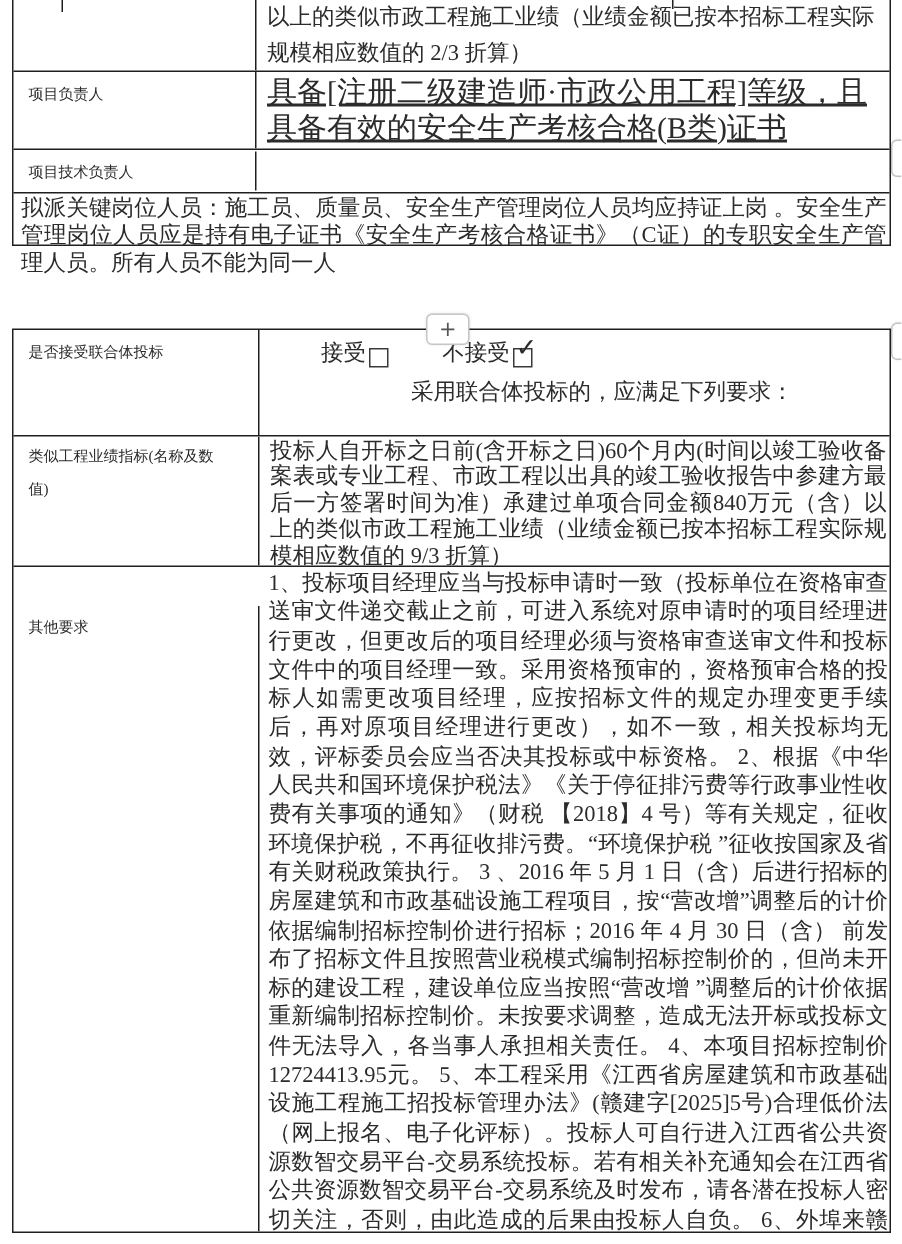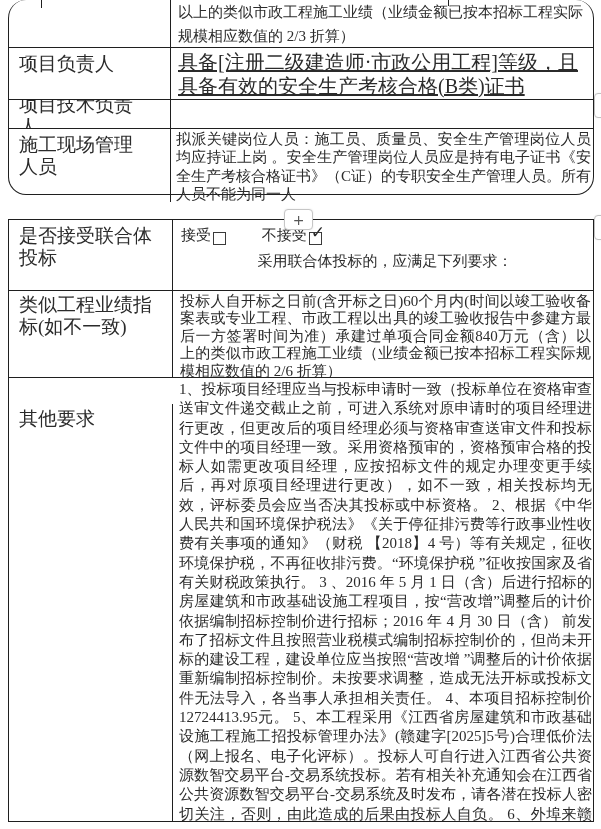--- a/index.html
+++ b/index.html
@@ -8,47 +8,47 @@
     position:relative; width:601px; height:829px; background:#ffffff;
     overflow:hidden; color:#2b2b2b;
     font-family:"Liberation Serif","DejaVu Serif",serif;
   }
   
   .stub { position:absolute; top:0; width:1px; background:#1f1f1f; }
   .stub.s1 { left:41px; height:8px; }
   .stub.s2 { left:448px; height:6px; }
 
   .tbl { position:absolute; left:8px; width:586px; border:1px solid #1f1f1f; }
-  .tbl1 { top:0; height:195px; border-top:none;border-radius:18px; }
+  .tbl1 { top:0; height:164px; border-top:none; }
   .tbl2 { top:219px; height:603px; }
 
   .row { display:flex; overflow:hidden; }
   .row + .row { border-top:1px solid #1f1f1f; }
 
   .cl { flex:0 0 162px; border-right:1px solid #1f1f1f;
-        font-size:19px; line-height:22px; padding:5px 20px 0 10px;
+        font-size:10px; line-height:22px; padding:5px 20px 0 10px;
         word-break:break-all; }
   .tbl2 .cl { flex:0 0 164px; }
   .cr { flex:1 1 auto; overflow:hidden; }
 
   
   .row.ra { height:47px; }
   .row.rb { height:52px; }
   .row.rc { height:29px;align-items:center; }
   .row.rd { height:74px; }
   .ra .cr { font-size:15px; line-height:23.5px; padding:1px 4px 0 7px; }
   .rb .cr { font-size:20px; line-height:23.5px; padding:3px 4px 0 7px;text-decoration:underline; }
   .rb .cl { padding-top:5px; }
   .rc .cr { font-size:15px; line-height:20px; padding:2px 4px 0 5px; }
   .rc .cl { padding-top:4px; }
   .rd .cr { font-size:15px; line-height:18.4px; padding:1px 2px 0 5px; text-align:justify; }
   .rd .cl { padding-top:5px; }
 
   
-  .row.t2r1 { height:70px; }
+  .row.t2r1 { height:70px;gap:33px; }
   .row.t2r2 { height:87px; }
   .row.t2r3 { height:444px; }
   .t2r1 .cl { padding-top:5px; }
   .t2r2 .cl { padding-top:3px; }
   .t2r3 .cl { padding-top:4px;margin-top:26px; }
   .t2r1 .cr { font-size:15px; padding:6px 4px 0 8px; }
   .t2r2 .cr { font-size:15px; line-height:17.4px; padding:2px 2px 0 7px; text-align:justify; }
   .t2r3 .cr { font-size:15px; line-height:19.3px; padding:2px 1px 0 6px; text-align:justify; }
 
   
@@ -88,21 +88,20 @@
       <div class="cr">以上的类似市政工程施工业绩（业绩金额已按本招标工程实际规模相应数值的 2/3 折算）</div>
     </div>
     <div class="row rb">
       <div class="cl">项目负责人</div>
       <div class="cr">具备[注册二级建造师·市政公用工程]等级，且具备有效的安全生产考核合格(B类)证书</div>
     </div>
     <div class="row rc">
       <div class="cl">项目技术负责人</div>
     </div>
     <div class="row rd">
-      <div class="cl">施工现场管理人员</div>
       <div class="cr">拟派关键岗位人员：施工员、质量员、安全生产管理岗位人员均应持证上岗 。安全生产管理岗位人员应是持有电子证书《安全生产考核合格证书》（C证）的专职安全生产管理人员。所有人员不能为同一人</div>
     </div>
   </div>
 
   <button class="plus-btn">+</button>
 
   <div class="edge-btn e1"></div>
   <div class="edge-btn e2"></div>
 
   <div class="tbl tbl2">
@@ -118,22 +117,22 @@
             <span>不接受</span>
             <span class="box checked">
               <span class="check">✓</span>
             </span>
           </span>
         </div>
         <div class="joint-note">采用联合体投标的，应满足下列要求：</div>
       </div>
     </div>
     <div class="row t2r2">
-      <div class="cl">类似工程业绩指标(如不一致)</div>
-      <div class="cr">投标人自开标之日前(含开标之日)60个月内(时间以竣工验收备案表或专业工程、市政工程以出具的竣工验收报告中参建方最后一方签署时间为准）承建过单项合同金额840万元（含）以上的类似市政工程施工业绩（业绩金额已按本招标工程实际规模相应数值的 2/6 折算）</div>
+      <div class="cl">类似工程业绩指标(名称及数值)</div>
+      <div class="cr">投标人自开标之日前(含开标之日)60个月内(时间以竣工验收备案表或专业工程、市政工程以出具的竣工验收报告中参建方最后一方签署时间为准）承建过单项合同金额840万元（含）以上的类似市政工程施工业绩（业绩金额已按本招标工程实际规模相应数值的 9/3 折算）</div>
     </div>
     <div class="row t2r3">
       <div class="cl">其他要求</div>
       <div class="cr">1、投标项目经理应当与投标申请时一致（投标单位在资格审查送审文件递交截止之前，可进入系统对原申请时的项目经理进行更改，但更改后的项目经理必须与资格审查送审文件和投标文件中的项目经理一致。采用资格预审的，资格预审合格的投标人如需更改项目经理，应按招标文件的规定办理变更手续后，再对原项目经理进行更改），如不一致，相关投标均无效，评标委员会应当否决其投标或中标资格。 2、根据《中华人民共和国环境保护税法》《关于停征排污费等行政事业性收费有关事项的通知》（财税 【2018】4 号）等有关规定，征收环境保护税，不再征收排污费。“环境保护税 ”征收按国家及省有关财税政策执行。 3 、2016 年 5 月 1 日（含）后进行招标的房屋建筑和市政基础设施工程项目，按“营改增”调整后的计价依据编制招标控制价进行招标；2016 年 4 月 30 日（含） 前发布了招标文件且按照营业税模式编制招标控制价的，但尚未开标的建设工程，建设单位应当按照“营改增 ”调整后的计价依据重新编制招标控制价。未按要求调整，造成无法开标或投标文件无法导入，各当事人承担相关责任。 4、本项目招标控制价12724413.95元。 5、本工程采用《江西省房屋建筑和市政基础设施工程施工招投标管理办法》(赣建字[2025]5号)合理低价法（网上报名、电子化评标）。投标人可自行进入江西省公共资源数智交易平台-交易系统投标。若有相关补充通知会在江西省公共资源数智交易平台-交易系统及时发布，请各潜在投标人密切关注，否则，由此造成的后果由投标人自负。 6、外埠来赣施工单位还应持有江西省</div>
     </div>
   </div>
 
 </div>
 
 </body></html>

